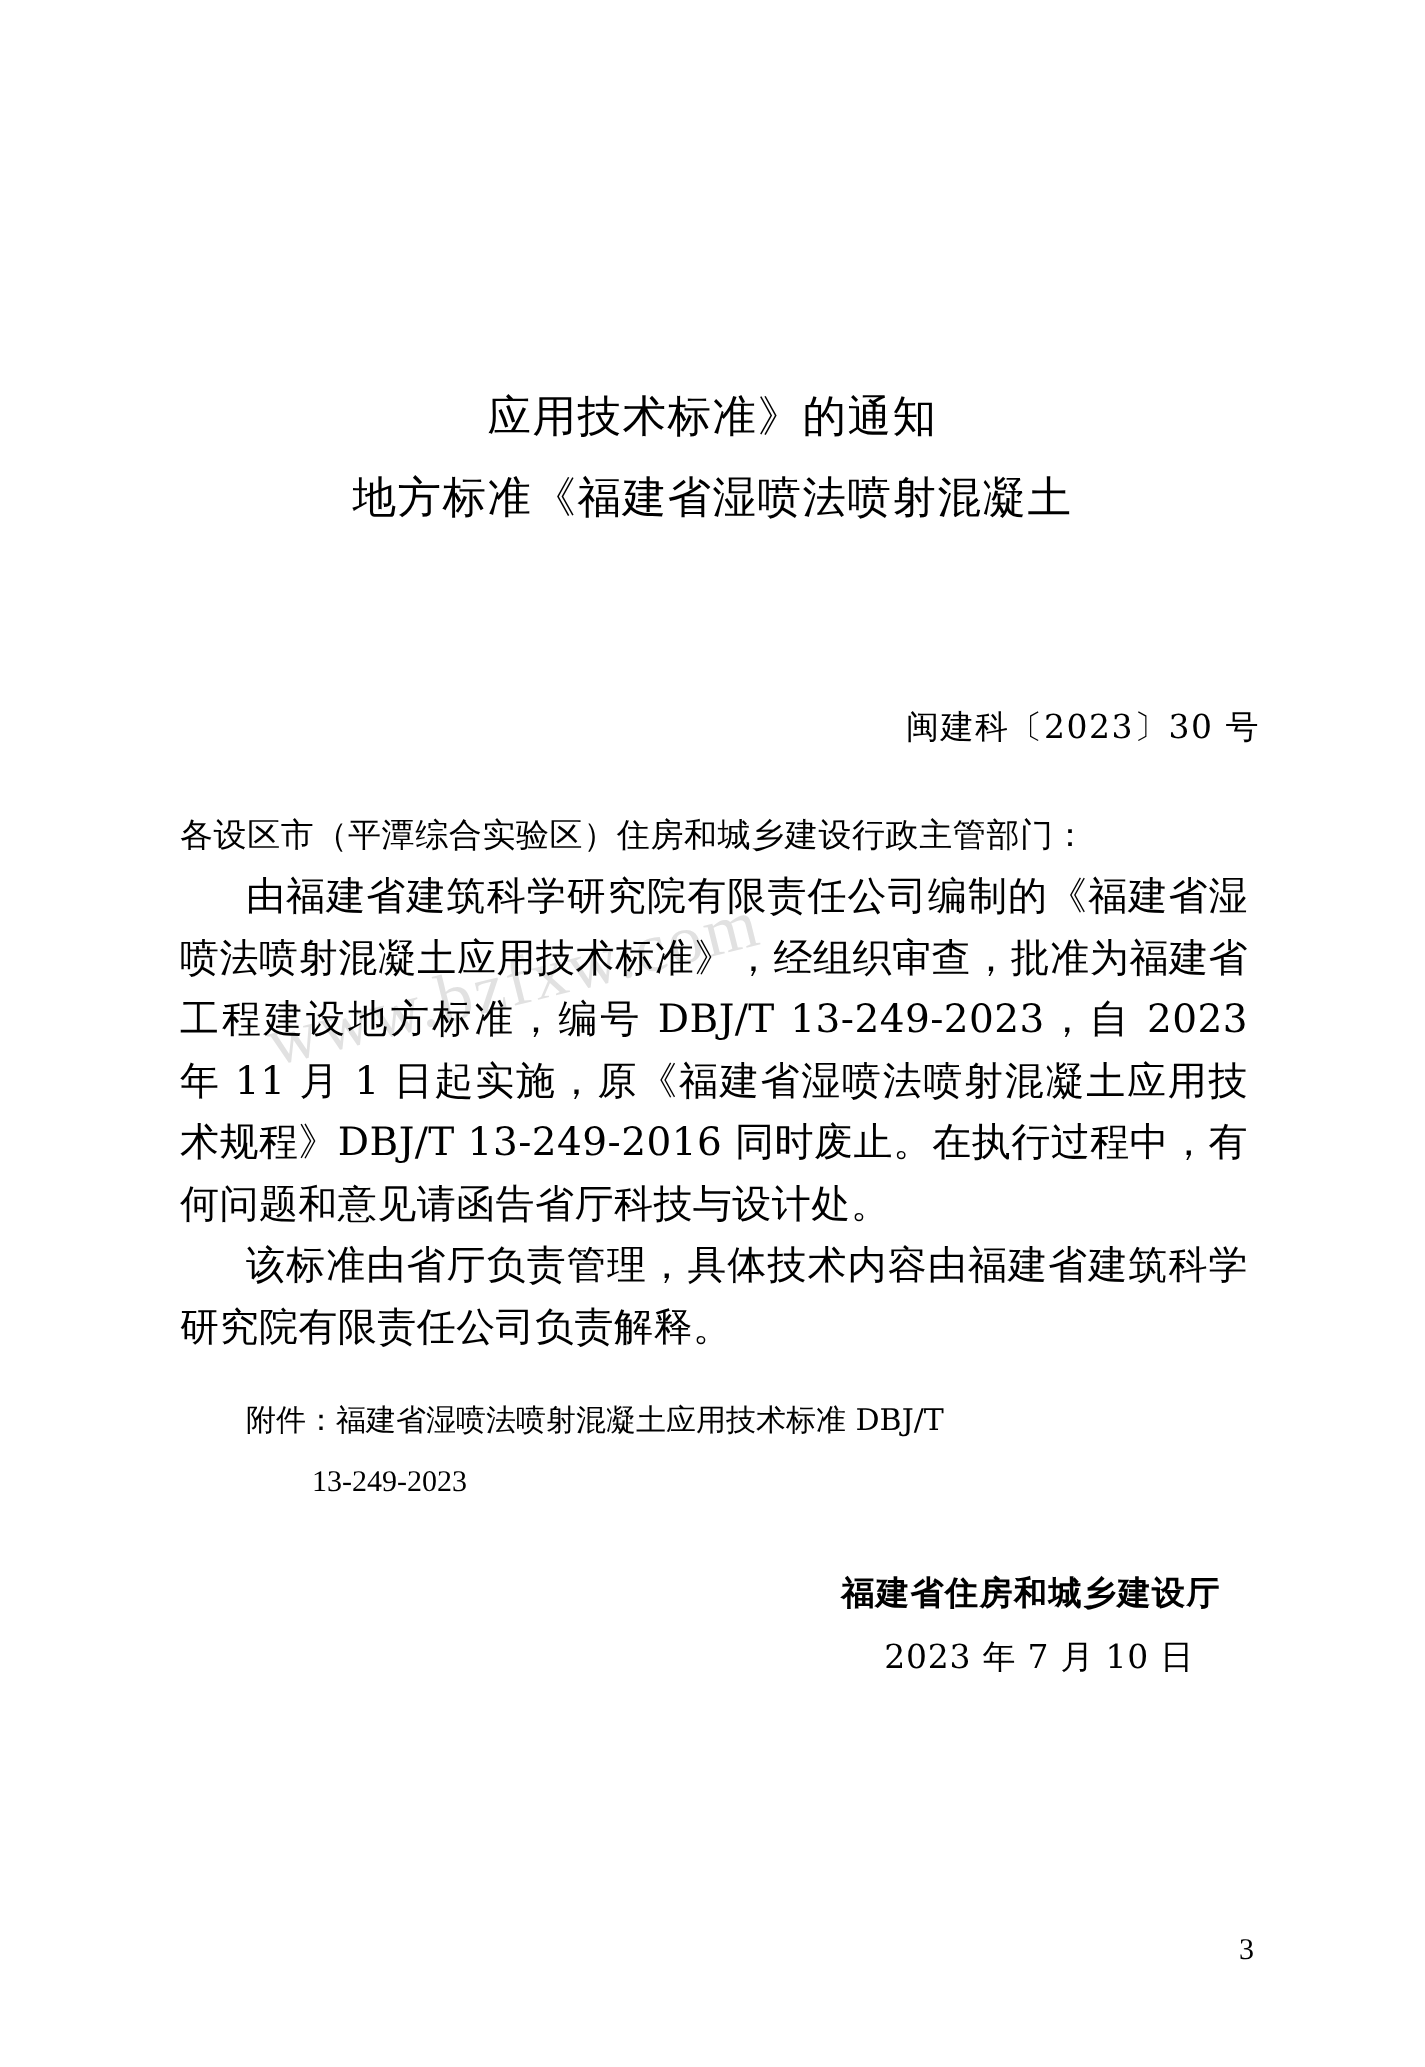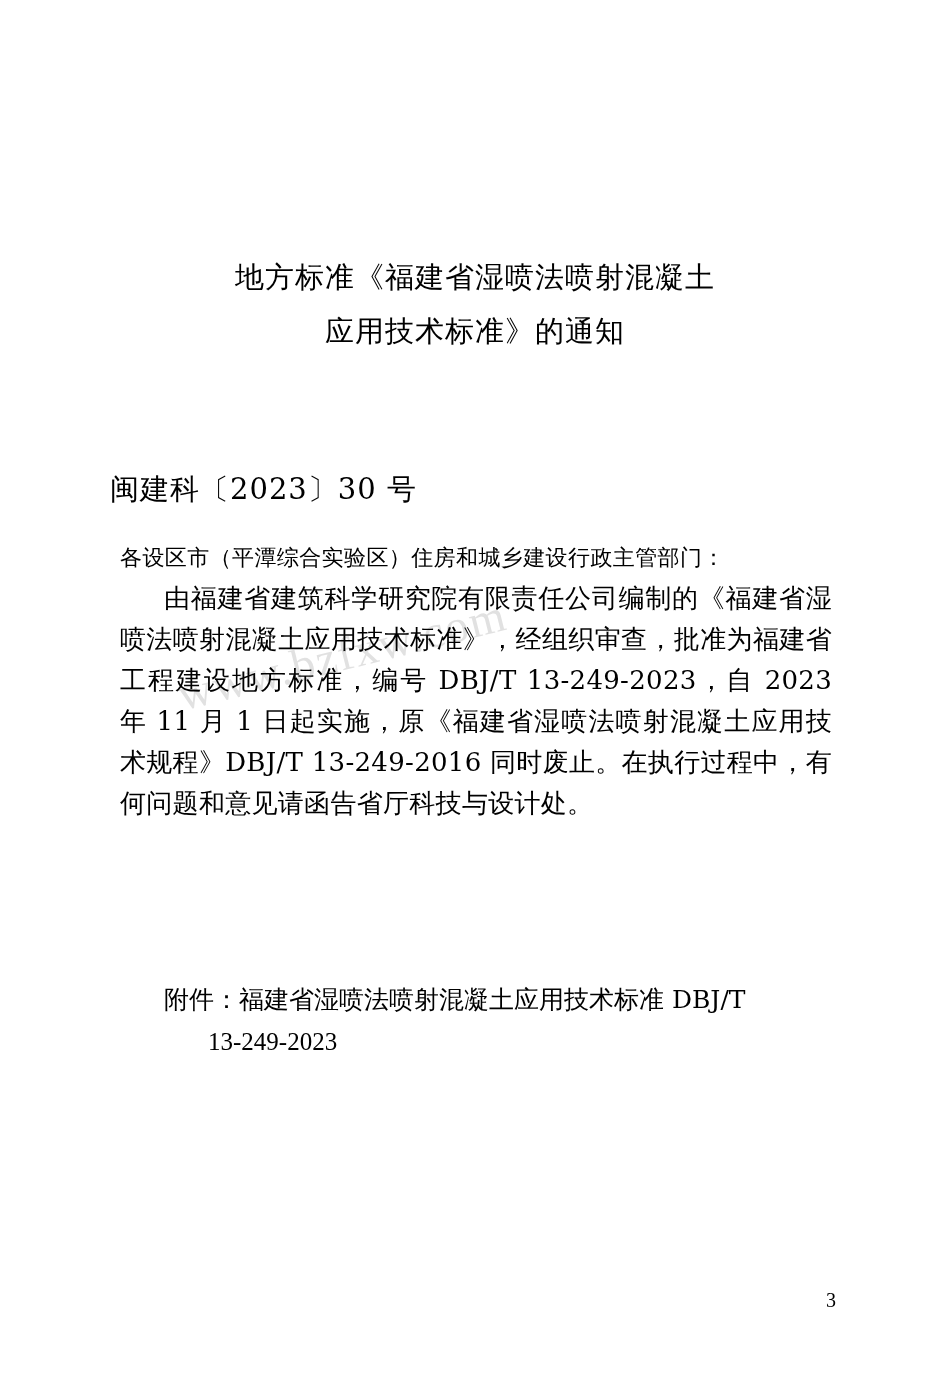--- a/index.html
+++ b/index.html
@@ -49,22 +49,22 @@
     line-height: 54px;
     letter-spacing: 1px;
     font-family: "DejaVu Serif", "Liberation Serif", serif;
     white-space: nowrap;
   }
   .doc-number {
     position: absolute;
     left: 110px;
     top: 470px;
     width: 730px;
-    text-align: left;
-    font-size: 29px;
+    text-align: right;
+    font-size: 22px;
     letter-spacing: 1px;
   }
   .body-block {
     position: absolute;
     left: 120px;
     top: 538px;
     width: 712px;
   }
   .salutation {
     font-size: 22px;
@@ -75,23 +75,23 @@
     font-size: 26px;
     line-height: 41px;
     text-align: justify;
     text-justify: inter-ideograph;
     text-indent: 44px;
     letter-spacing: 0.3px;
   }
   .attach-block {
     position: absolute;
     left: 120px;
-    top: 979px;
+    top: 925px;
     width: 712px;
-    font-size: 25px;
+    font-size: 20px;
     line-height: 42px;
   }
   .attach-line1 {
     text-indent: 44px;
   }
   .attach-line2 {
     text-indent: 88px;
     font-family: Liberation Serif, serif;
   }
   .sign-block {
@@ -121,32 +121,37 @@
   }
 </style>
 </head>
 <body>
 
 <div class="page">
 
   <div class="watermark">www.bzfxw.com</div>
 
   <div class="title-block">
+    <div class="title-line">应用技术标准》的通知</div>
     <div class="title-line">地方标准《福建省湿喷法喷射混凝土</div>
-    <div class="title-line">应用技术标准》的通知</div>
   </div>
 
   <div class="doc-number">闽建科〔2023〕30 号</div>
 
   <div class="body-block">
     <div class="salutation">各设区市（平潭综合实验区）住房和城乡建设行政主管部门：</div>
     <div class="para">由福建省建筑科学研究院有限责任公司编制的《福建省湿喷法喷射混凝土应用技术标准》，经组织审查，批准为福建省工程建设地方标准，编号 DBJ/T 13-249-2023，自 2023 年 11 月 1 日起实施，原《福建省湿喷法喷射混凝土应用技术规程》DBJ/T 13-249-2016 同时废止。在执行过程中，有何问题和意见请函告省厅科技与设计处。</div>
+    <div class="para">该标准由省厅负责管理，具体技术内容由福建省建筑科学研究院有限责任公司负责解释。</div>
   </div>
 
   <div class="attach-block">
     <div class="attach-line1">附件：福建省湿喷法喷射混凝土应用技术标准 DBJ/T</div>
     <div class="attach-line2">13-249-2023</div>
   </div>
 
+  <div class="sign-block">
+    <div class="sign-org">福建省住房和城乡建设厅</div>
+    <div class="sign-date">2023 年 7 月 10 日</div>
+  </div>
 
   <div class="page-number">3</div>
 
 </div>
 
 </body></html>

